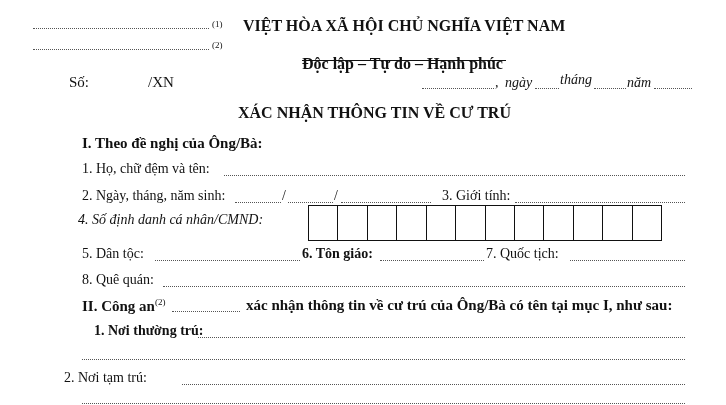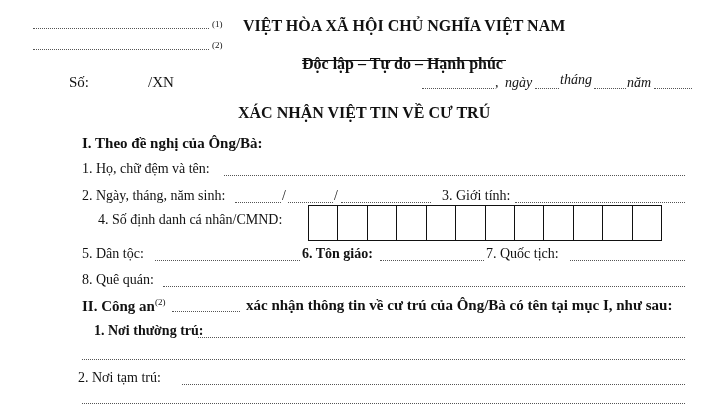--- a/index.html
+++ b/index.html
@@ -35,37 +35,37 @@
 
 <div class="dots" style="left:422px; top:88px; width:72px;"></div>
 <span class="abs i f14" style="left:495px; top:75px;">,</span>
 <span class="abs i f14" style="left:505px; top:75px;">ngày</span>
 <div class="dots" style="left:535px; top:88px; width:24px;"></div>
 <span class="abs i f14" style="left:560px; top:72px;">tháng</span>
 <div class="dots" style="left:594px; top:88px; width:32px;"></div>
 <span class="abs i f14" style="left:627px; top:75px;">năm</span>
 <div class="dots" style="left:654px; top:88px; width:38px;"></div>
 
-<div class="abs b f16" style="left:238px; top:104px;">XÁC NHẬN VIỆT TIN VỀ CƯ TRÚ</div>
+<div class="abs b f16" style="left:238px; top:104px;">XÁC NHẬN THÔNG TIN VỀ CƯ TRÚ</div>
 
 <div class="abs b f15" style="left:82px; top:135px;">I. Theo đề nghị của Ông/Bà:</div>
 
 <span class="abs f14" style="left:82px; top:161px;">1. Họ, chữ đệm và tên:</span>
 <div class="dots" style="left:224px; top:175px; width:461px;"></div>
 
 <span class="abs f14" style="left:82px; top:188px;text-align:right;">2. Ngày, tháng, năm sinh:</span>
 <div class="dots" style="left:235px; top:202px; width:46px;"></div>
 <span class="abs f14" style="left:282px; top:188px;">/</span>
 <div class="dots" style="left:288px; top:202px; width:45px;"></div>
 <span class="abs f14" style="left:334px; top:188px;">/</span>
 <div class="dots" style="left:341px; top:202px; width:90px;"></div>
 <span class="abs f14" style="left:442px; top:188px;">3. Giới tính:</span>
 <div class="dots" style="left:515px; top:202px; width:170px;"></div>
 
-<span class="abs f14" style="left:98px; top:212px;">4. Số định danh cá nhân/CMND:</span>
+<span class="abs f14" style="left:78px; top:212px;font-style:italic;">4. Số định danh cá nhân/CMND:</span>
 <div class="idbox">
   <div class="idcell"></div>
   <div class="idcell"></div>
   <div class="idcell"></div>
   <div class="idcell"></div>
   <div class="idcell"></div>
   <div class="idcell"></div>
   <div class="idcell"></div>
   <div class="idcell"></div>
   <div class="idcell"></div>
@@ -87,15 +87,15 @@
 <div class="abs b f15" style="left:82px; top:297px;">
   <span>II. Công an</span><span class="sup" style="font-weight:normal; vertical-align:super;">(2)</span>
 </div>
 <div class="dots" style="left:172px; top:311px; width:68px;"></div>
 <div class="abs b f15" style="left:246px; top:297px;">xác nhận thông tin về cư trú của Ông/Bà có tên tại mục I, như sau:</div>
 
 <span class="abs f14" style="left:94px; top:323px;font-weight:bold;">1. Nơi thường trú:</span>
 <div class="dots" style="left:198px; top:337px; width:487px;"></div>
 <div class="dots" style="left:82px; top:359px; width:603px;"></div>
 
-<span class="abs f14" style="left:78px; top:370px;">2. Nơi tạm trú:</span>
+<span class="abs f14" style="left:64px; top:370px;">2. Nơi tạm trú:</span>
 <div class="dots" style="left:182px; top:384px; width:503px;"></div>
 <div class="dots" style="left:82px; top:403px; width:603px;"></div>
 
 </body></html>

